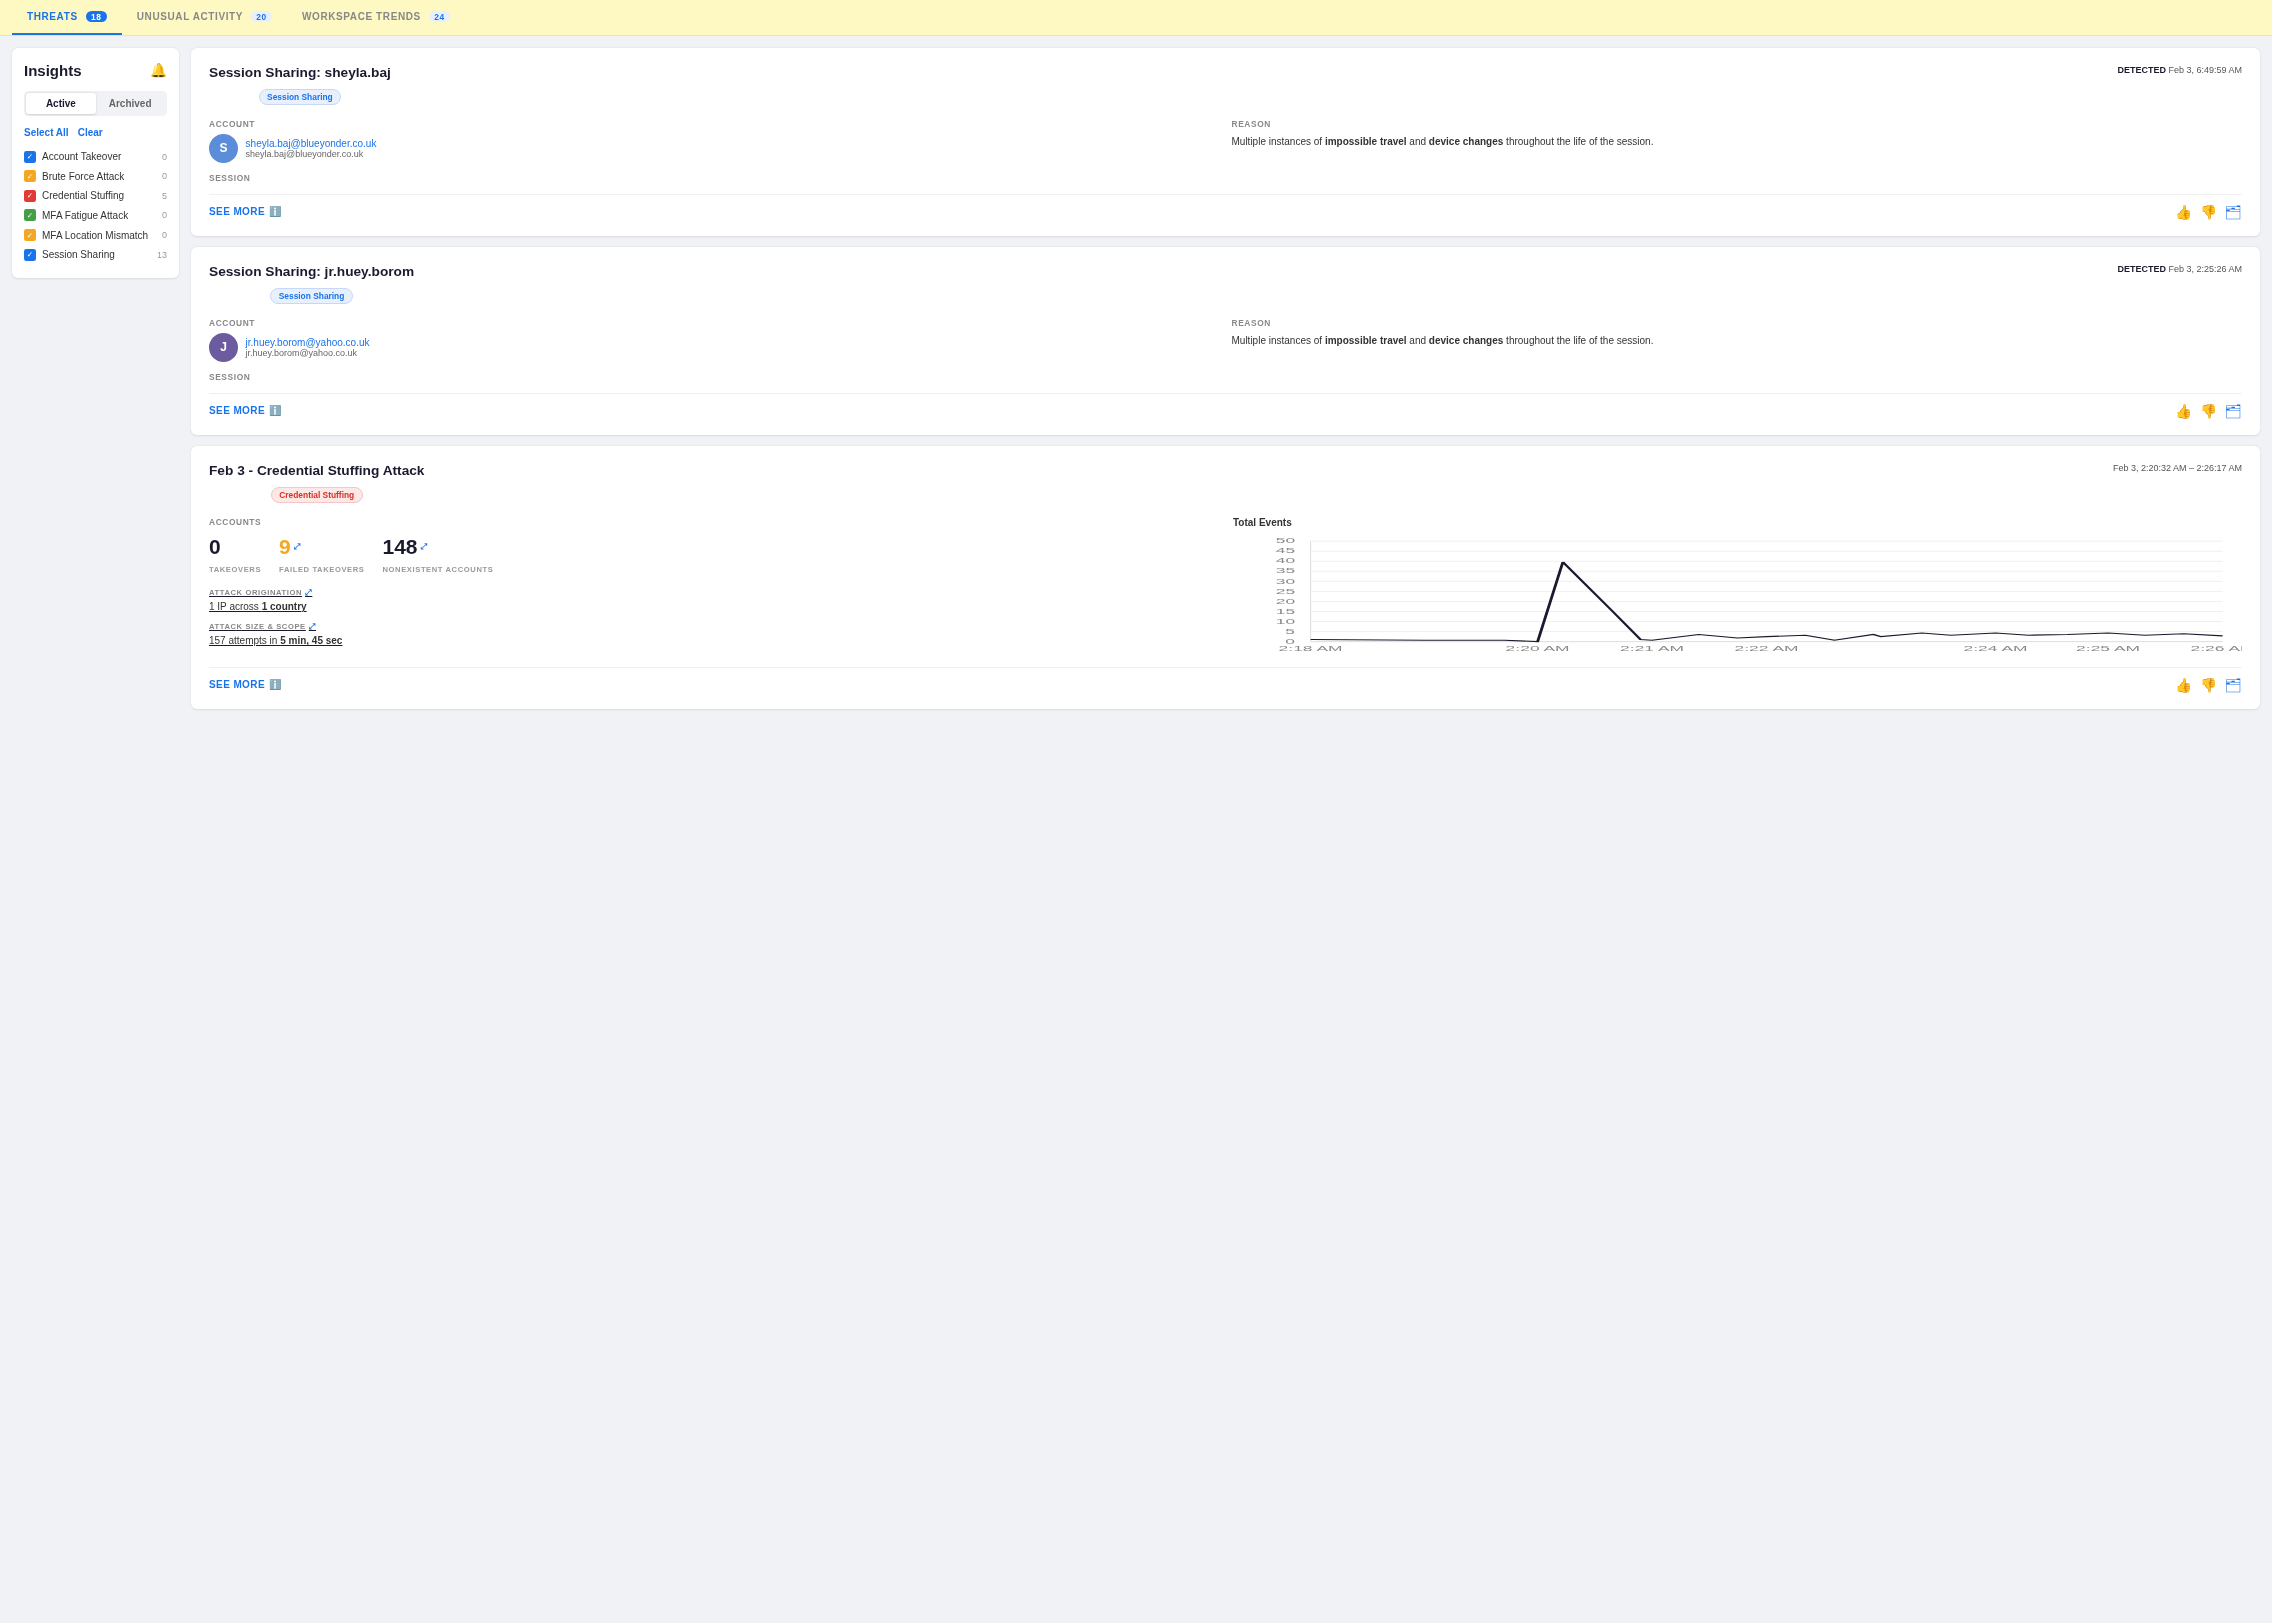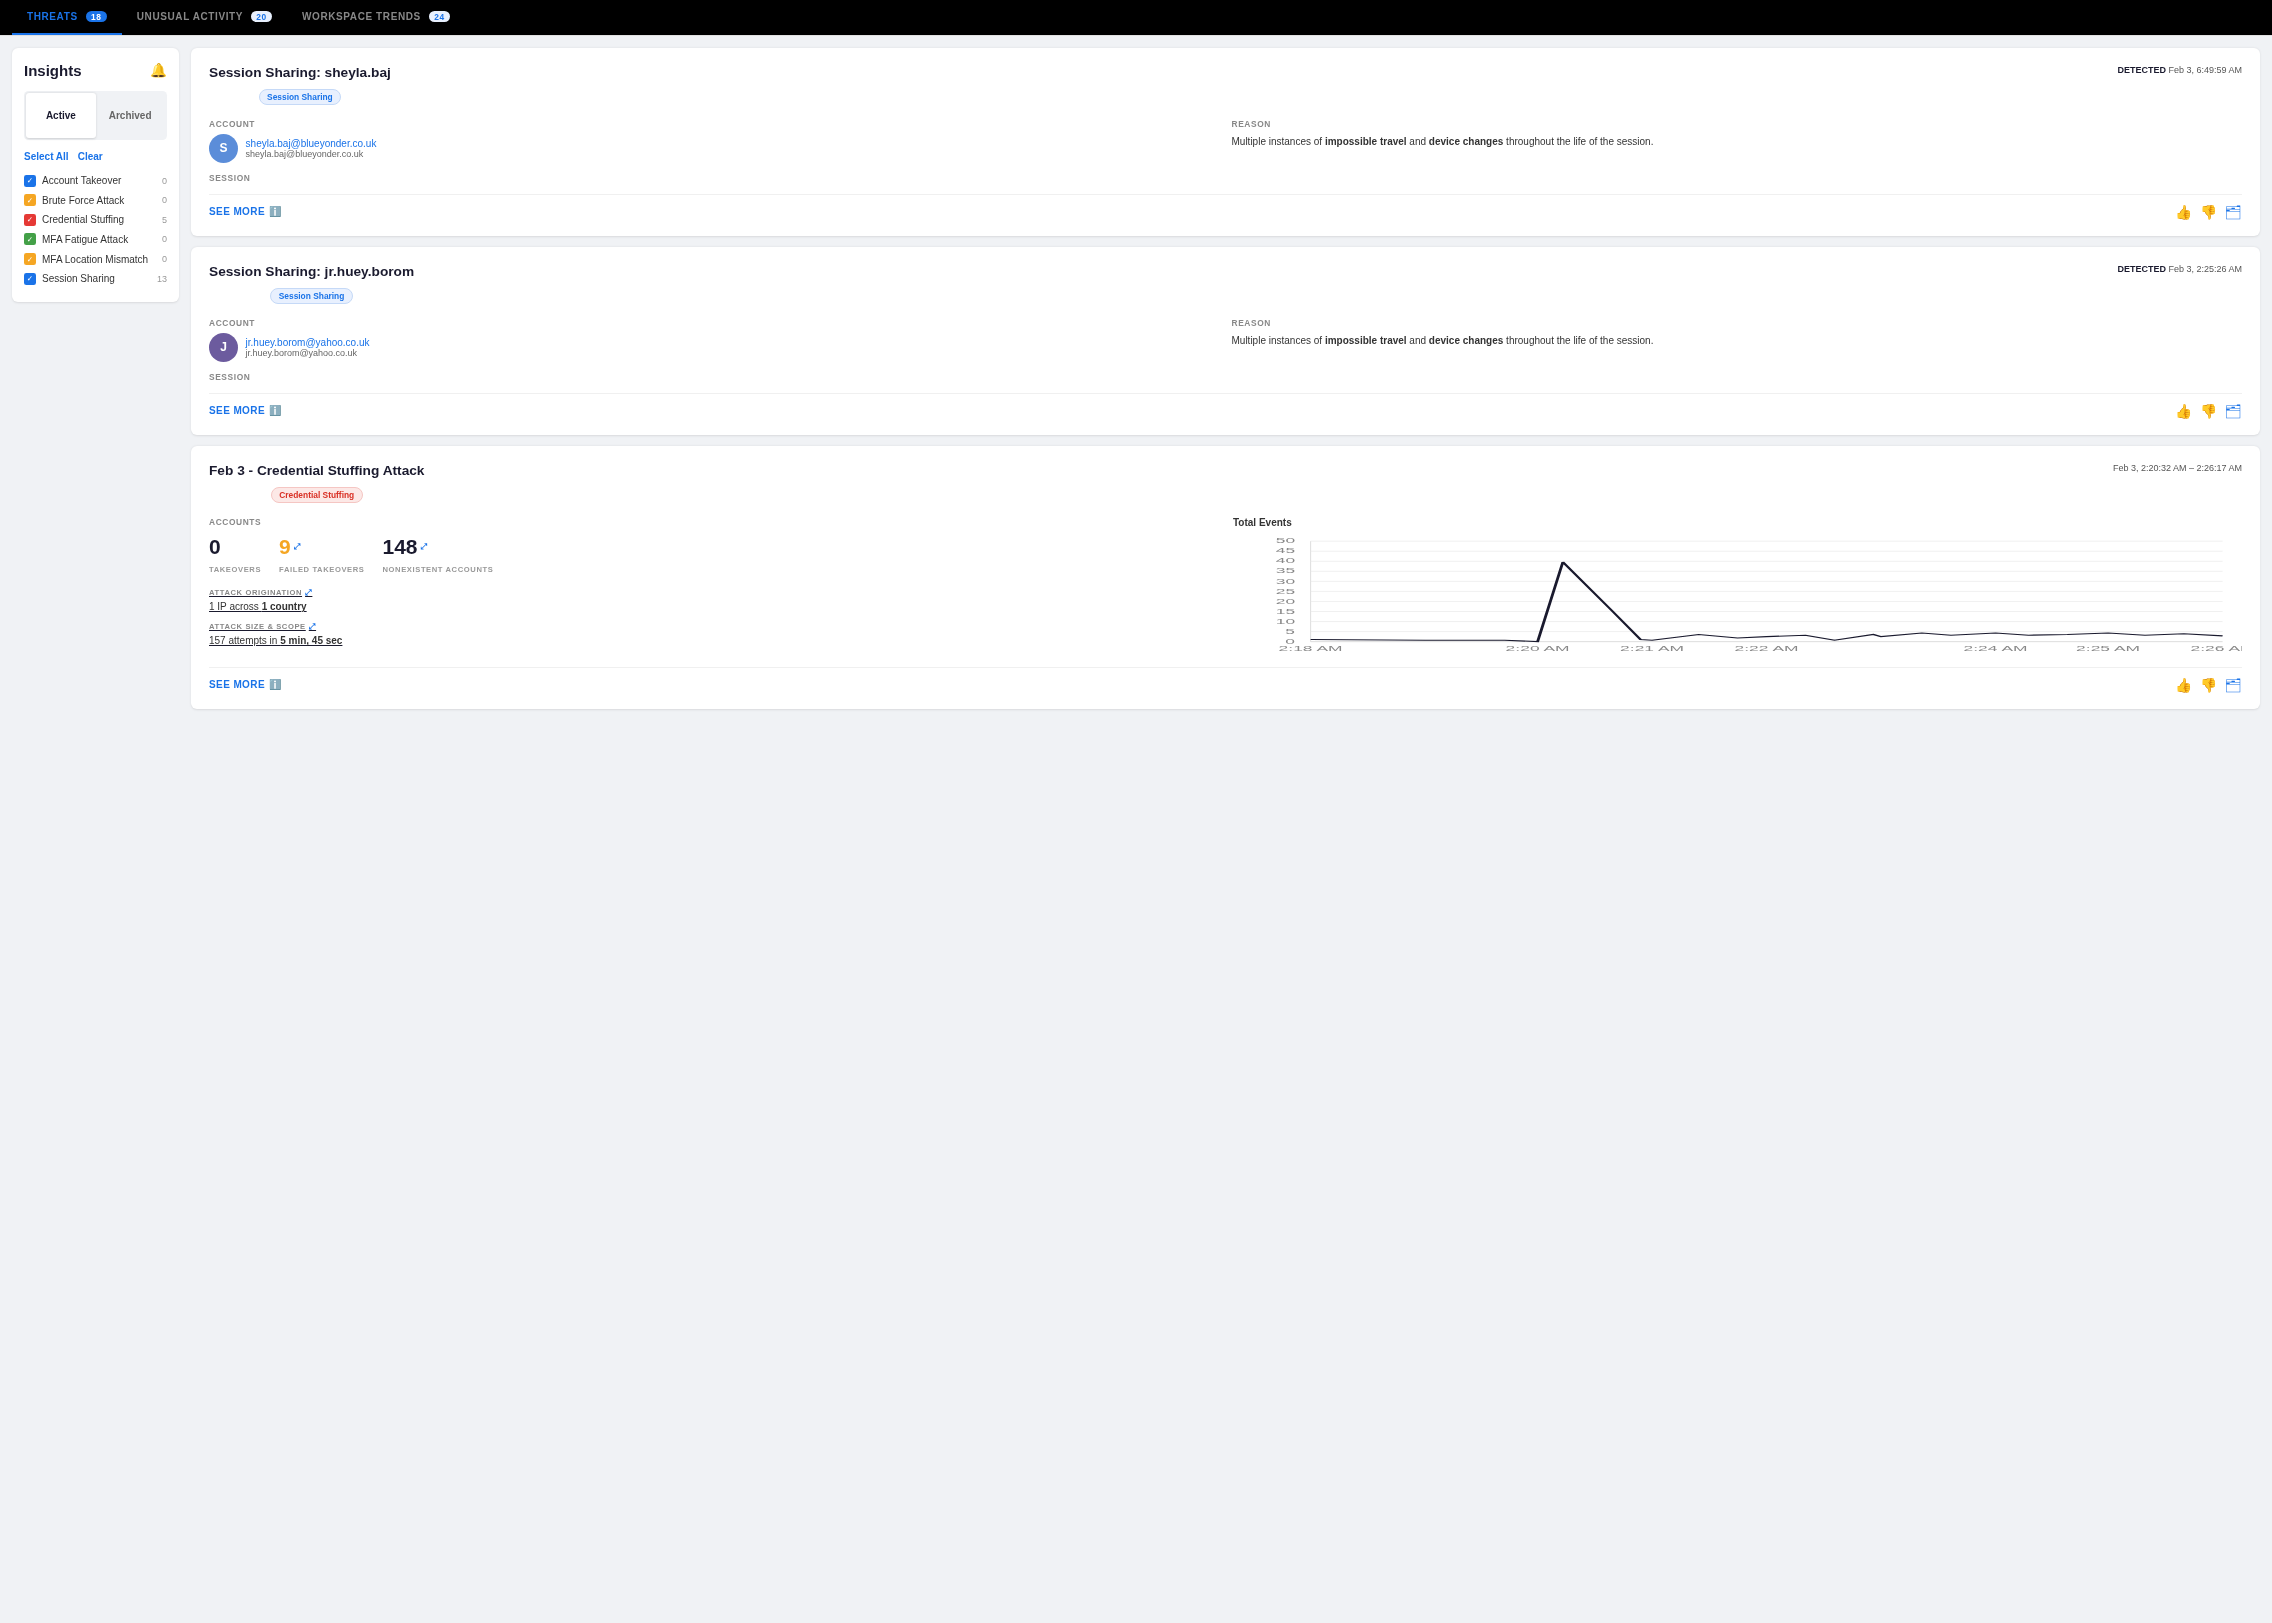--- a/index.html
+++ b/index.html
@@ -1,34 +1,34 @@
 <!DOCTYPE html>
 <html style="font-size:12px"><head>
   <meta charset="utf-8">
   <style>
     * { box-sizing: border-box; margin: 0; padding: 0; }
     body { font-family: -apple-system, BlinkMacSystemFont, 'Segoe UI', Arial, sans-serif; background: #f0f2f5; color: #1a1a2e; font-size: 10px; }
 
     
-    .top-nav { display: flex; background: #000000; border-bottom: 0.8px solid #e0e0e0; padding: 0 12px; }
+    .top-nav { display: flex; background: #fef9c3; border-bottom: 0.8px solid #e0e0e0; padding: 0 12px; }
     .nav-tab { padding: 10.6px 15px; font-size: 10px; font-weight: 600; letter-spacing: 0.6px; color: #888; cursor: pointer; border-bottom: 2.3px solid transparent; text-transform: uppercase; }
     .nav-tab.active { color: #1a73e8; border-bottom-color: #1a73e8; }
     .nav-tab .badge { display: inline-block; background: #e8f0fe; color: #1a73e8; border-radius: 7.6px; padding: 0.8px 5.3px; font-size: 8.4px; margin-left: 4.6px; }
     .nav-tab.active .badge { background: #1a73e8; color: #fff; }
 
     
     .main-layout { display: flex; padding: 12px; gap: 12px; min-height: calc(100vh - 35px); }
 
     
     .sidebar { width: 167px; flex-shrink: 0; background: #fff; border-radius: 6px; padding: 13.7px 12px; box-shadow: 0 0.8px 2.3px rgba(0,0,0,0.1); height: fit-content; }
     .sidebar-header { display: flex; justify-content: space-between; align-items: center; margin-bottom: 12px; }
     .sidebar-title { font-size: 15px; font-weight: 700; }
     .bell-icon { color: #1a73e8; font-size: 13.7px; }
     .tab-switch { display: flex; background: #f0f2f5; border-radius: 4.6px; padding: 2.3px; margin-bottom: 10.6px; }
-    .tab-btn { flex: 1; padding: 17px 6px; text-align: center; border-radius: 3px; font-size: 10px; font-weight: 600; cursor: pointer; color: #666; }
+    .tab-btn { flex: 1; padding: 5px 6px; text-align: center; border-radius: 3px; font-size: 10px; font-weight: 600; cursor: pointer; color: #666; }
     .tab-btn.active { background: #fff; color: #1a1a2e; box-shadow: 0 0.8px 2.3px rgba(0,0,0,0.15); }
     .filter-actions { display: flex; gap: 9px; margin-bottom: 9px; }
     .filter-link { color: #1a73e8; font-size: 10px; cursor: pointer; font-weight: 700; }
     .filter-item { display: flex; align-items: center; padding: 3.8px 0; gap: 6px; }
     .checkbox { width: 12px; height: 12px; border-radius: 2.3px; flex-shrink: 0; display: flex; align-items: center; justify-content: center; }
     .checkbox.blue { background: #1a73e8; }
     .checkbox.orange { background: #f5a623; }
     .checkbox.red { background: #e53935; }
     .checkbox.green { background: #43a047; }
     .checkbox-check { color: #fff; font-size: 7.6px; }

